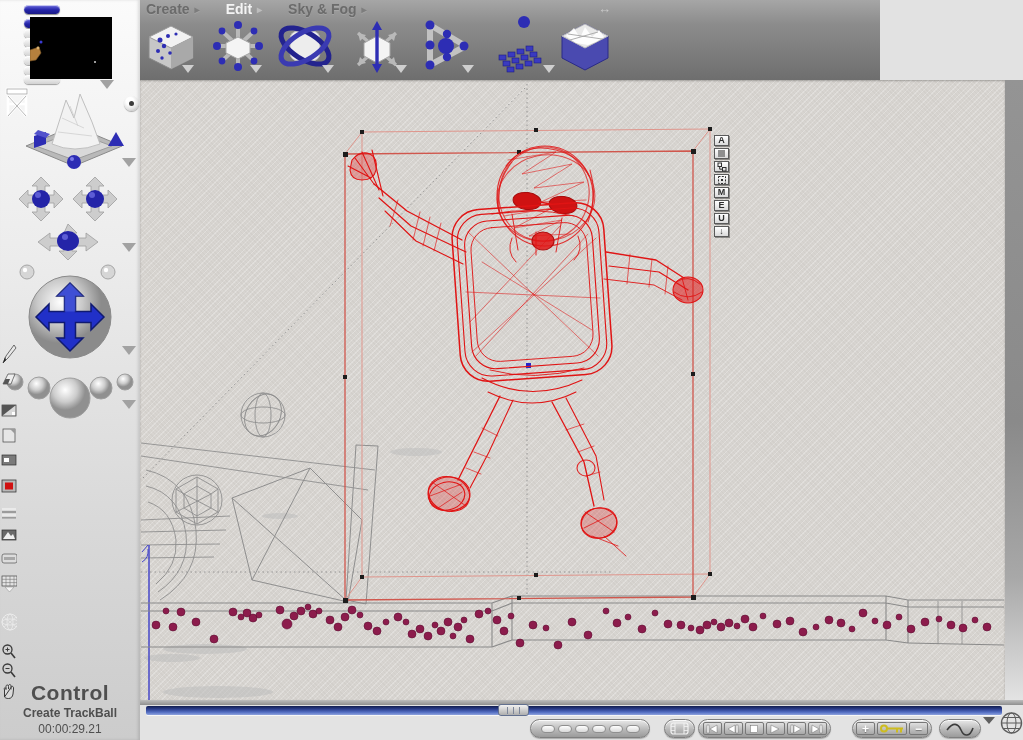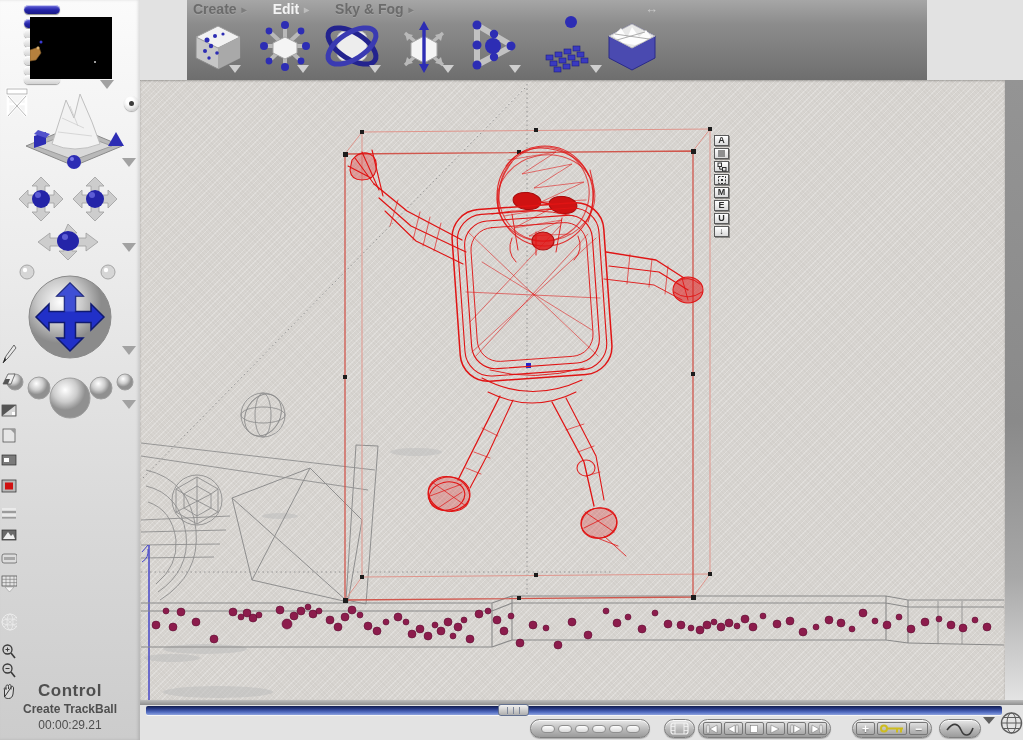--- a/index.html
+++ b/index.html
@@ -2,21 +2,21 @@
 <html><head>
 <meta charset="utf-8">
 <style>
   * { margin:0; padding:0; box-sizing:border-box; }
   html,body { width:1023px; height:740px; overflow:hidden;
     font-family:"Liberation Sans", sans-serif; background:#e2e2e2; }
   #stage { position:absolute; inset:0; width:1023px; height:740px; }
 
   
   #topband { position:absolute; left:140px; top:0; width:740px; height:80px;
-    background:linear-gradient(180deg,#a6a6a6 0%,#8c8c8c 30%,#6e6e6e 100%);margin-left:47px; }
+    background:linear-gradient(180deg,#a6a6a6 0%,#8c8c8c 30%,#6e6e6e 100%); }
   #menubar { position:absolute; left:6px; top:0; height:18px; display:flex; align-items:center; gap:26px; }
   .menu-item { display:flex; align-items:center; gap:5px; font-size:14px; font-weight:bold;
     color:#6b6b6b; text-shadow:0 1px 0 rgba(255,255,255,0.12); cursor:default; }
   .menu-item .arr { font-size:10px; color:#7d7d7d; }
   .menu-item.active { color:#f4f4f4; text-shadow:none; }
   .menu-item.active .arr { color:#bdbdbd; }
   #band-resize { position:absolute; left:458px; top:1px; color:#c9c9c9; font-size:13px; }
 
   .tb-icon { position:absolute; }
   .tb-drop { position:absolute; width:0; height:0; border-left:6px solid transparent;
@@ -33,21 +33,21 @@
   #preview-win { position:absolute; left:30px; top:17px; width:82px; height:62px; background:#000; }
   .side-drop { position:absolute; width:0; height:0; border-left:7px solid transparent;
     border-right:7px solid transparent; border-top:9px solid #a2a2a2; }
   #record-radio { position:absolute; left:124px; top:96px; width:15px; height:15px; border-radius:50%;
     background:radial-gradient(circle at 40% 35%, #ffffff 0 28%, #e3e3e3 60%, #9f9f9f 100%);
     box-shadow:0 1px 1px rgba(0,0,0,.3); }
   #record-radio::after { content:""; position:absolute; left:5px; top:5px; width:5px; height:5px;
     border-radius:50%; background:#3c3c3c; }
 
   #control-info { position:absolute; left:0; top:681px; width:140px; text-align:center; color:#4f4f4f; }
-  #control-title { font-size:17px; font-weight:bold; letter-spacing:.5px; }
+  #control-title { font-size:21px; font-weight:bold; letter-spacing:.5px; }
   #control-mode { font-size:12px; font-weight:bold; margin-top:1px; }
   #control-time { font-size:12px; margin-top:2px; }
 
   
   #viewport { position:absolute; left:140px; top:80px; width:865px; height:620px;
     background:
       repeating-linear-gradient(45deg, rgba(120,115,105,.05) 0 1px, transparent 1px 3px),
       repeating-linear-gradient(-45deg, rgba(255,255,255,.25) 0 1px, transparent 1px 4px),
       #d7d4d0;
     box-shadow:inset 0 1px 2px rgba(0,0,0,.25); }

